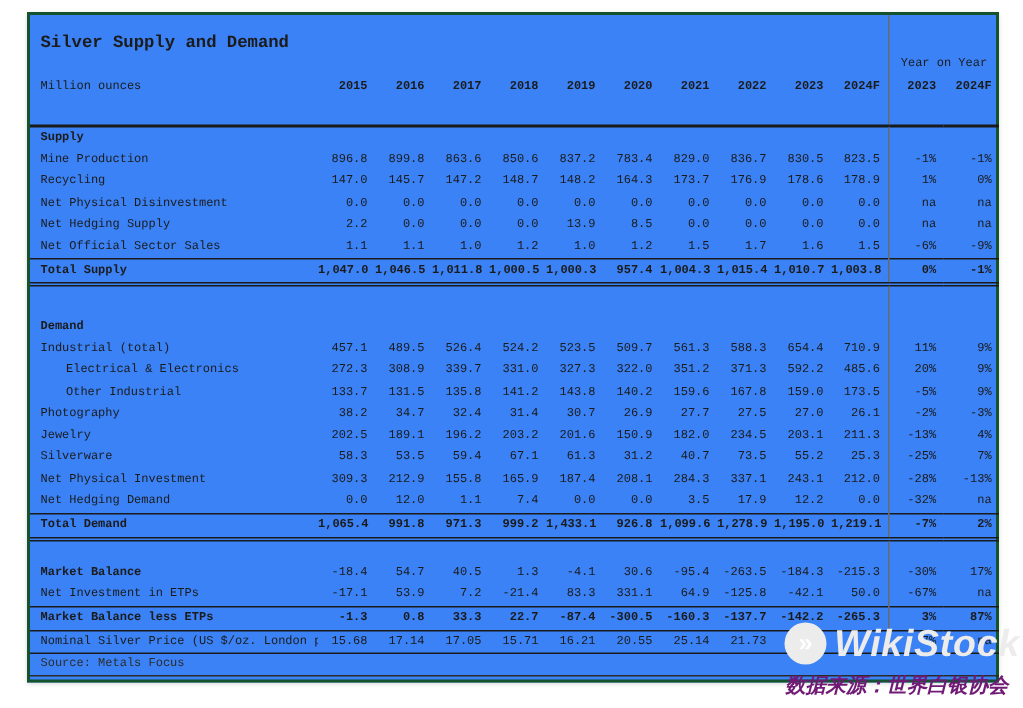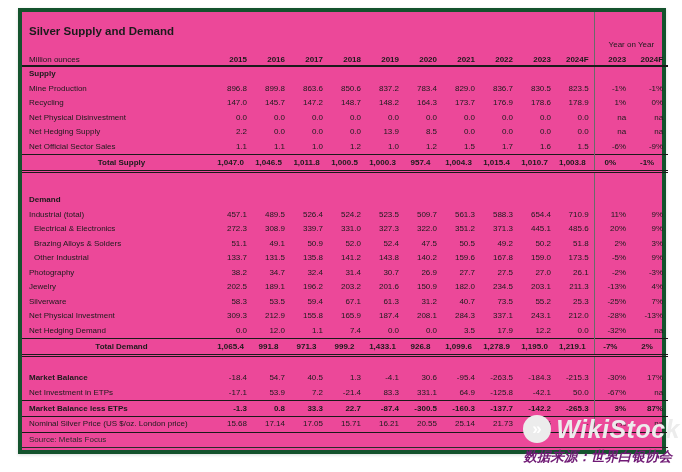--- a/index.html
+++ b/index.html
@@ -3,43 +3,43 @@
 <meta charset="utf-8">
 <style>
   html,body{margin:0;padding:0;}
   body{
     width:682px;height:472px;position:relative;background:#ffffff;
     font-family:"Liberation Sans","DejaVu Sans",sans-serif;
     color:#1b1b1b;overflow:hidden;
   }
   .table-box{
     position:absolute;left:18px;top:8px;width:648px;
-    background:#ec4899;border:4px solid #14532d;
+    background:#3b82f6;border:2px solid #14532d;
     box-shadow:0 1px 3px rgba(0,0,0,0.15);
-    padding-bottom:2px;box-sizing:border-box;
+    padding-bottom:2px;box-sizing:border-box;font-family:Liberation Mono, monospace;
   }
   table{border-collapse:collapse;table-layout:fixed;width:646px;}
   td{font-size:8px;line-height:10px;height:14.5px;padding:0;overflow:hidden;white-space:nowrap;}
   td.lbl{text-align:left;padding-left:7px;}
   td.v{text-align:right;padding-right:5px;}
   .title-row td{height:24px;vertical-align:bottom;}
   td.title{font-size:11.5px;font-weight:700;padding-left:7px;padding-bottom:2px;}
   .yoy-row td{height:12px;vertical-align:bottom;}
   td.yoy-label{text-align:center;font-size:8px;padding-bottom:1px;}
-  .head-row td{font-weight:700;border-bottom:2px solid #1a1a1a;height:14px;vertical-align:bottom;padding-bottom:0;margin-left:34px;}
+  .head-row td{font-weight:700;border-bottom:2px solid #1a1a1a;height:14px;vertical-align:bottom;padding-bottom:20px;margin-left:34px;}
   .head-row td.unit{font-weight:400;}
   tr.section td.lbl{font-weight:700;}
-  tr.total td{font-weight:700;border-top:1px solid #1a1a1a;border-bottom:3px double #1a1a1a;height:15px;text-align:center;}
+  tr.total td{font-weight:700;border-top:1px solid #1a1a1a;border-bottom:3px double #1a1a1a;height:15px;}
   tr.boldlabel td.lbl{font-weight:700;}
   tr.midtotal td{font-weight:700;border-top:1px solid #1a1a1a;border-bottom:1px solid #1a1a1a;height:15px;}
   tr.pricerow td{border-bottom:1px solid #1a1a1a;}
   tr.italicrow td{font-style:italic;}
   tr.spacer1 td{height:20px;}
   tr.spacer2 td{height:14px;}
-  td.ind1{padding-left:12px;}
+  td.ind1{padding-left:24px;}
   td.ind2{padding-left:16px;}
   .divL{border-left:1px solid #6a6a6a;}
   .source-row td{font-size:8px;color:#2c2c2c;padding-left:7px;height:14px;border-bottom:1.5px solid #2a2a2a;margin-left:48px;}
   .watermark{
     position:absolute;right:2px;top:415px;display:flex;align-items:flex-start;gap:5px;
     color:#ececec;font-weight:700;font-style:italic;font-size:25px;letter-spacing:0.5px;
     z-index:5;user-select:none;
   }
   .wm-circle{
     width:28px;height:28px;border-radius:50%;background:#ececec;color:#ffffff;
@@ -240,39 +240,24 @@
         <tr class="data">
           <td class="lbl ind1">Electrical &amp; Electronics</td>
           <td class="v">272.3</td>
           <td class="v">308.9</td>
           <td class="v">339.7</td>
           <td class="v">331.0</td>
           <td class="v">327.3</td>
           <td class="v">322.0</td>
           <td class="v">351.2</td>
           <td class="v">371.3</td>
-          <td class="v">445.1</td>
+          <td class="v">592.2</td>
           <td class="v">485.6</td>
           <td class="v divL">20%</td>
           <td class="v">9%</td>
-        </tr>
-        <tr class="data">
-          <td class="lbl ind1">Brazing Alloys &amp; Solders</td>
-          <td class="v">51.1</td>
-          <td class="v">49.1</td>
-          <td class="v">50.9</td>
-          <td class="v">52.0</td>
-          <td class="v">52.4</td>
-          <td class="v">47.5</td>
-          <td class="v">50.5</td>
-          <td class="v">49.2</td>
-          <td class="v">50.2</td>
-          <td class="v">51.8</td>
-          <td class="v divL">2%</td>
-          <td class="v">3%</td>
         </tr>
         <tr class="data">
           <td class="lbl ind1">Other Industrial</td>
           <td class="v">133.7</td>
           <td class="v">131.5</td>
           <td class="v">135.8</td>
           <td class="v">141.2</td>
           <td class="v">143.8</td>
           <td class="v">140.2</td>
           <td class="v">159.6</td>

